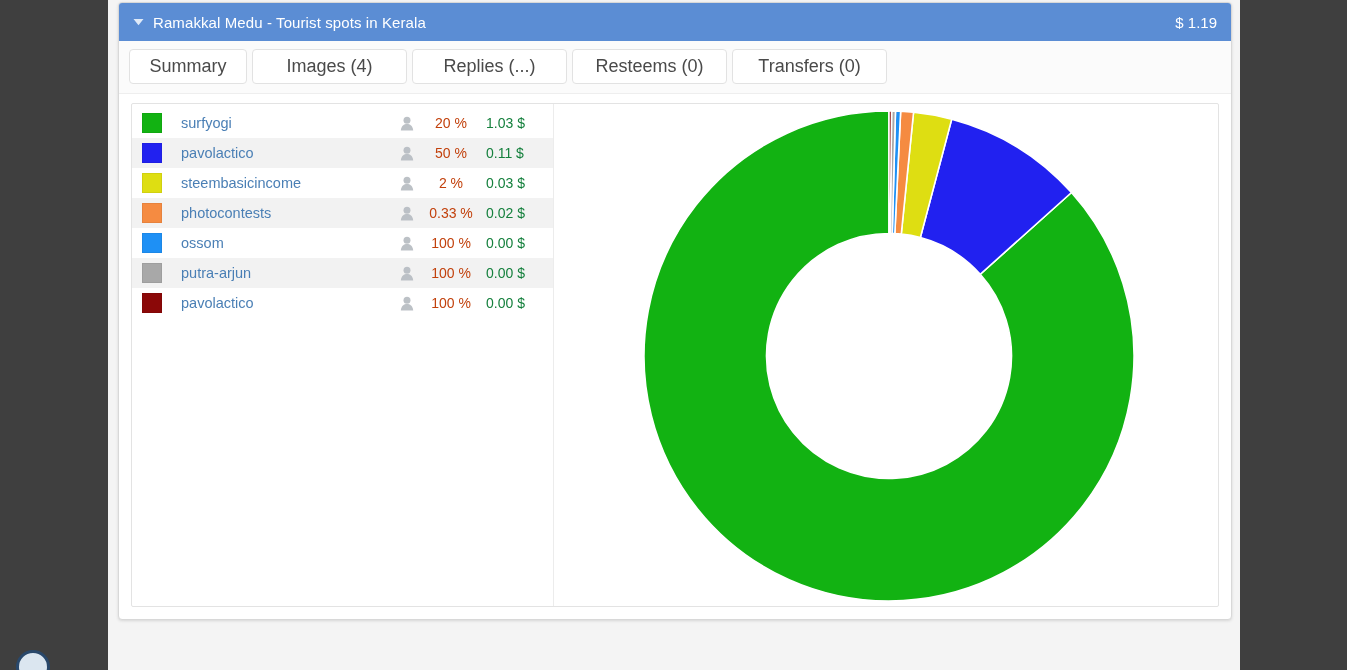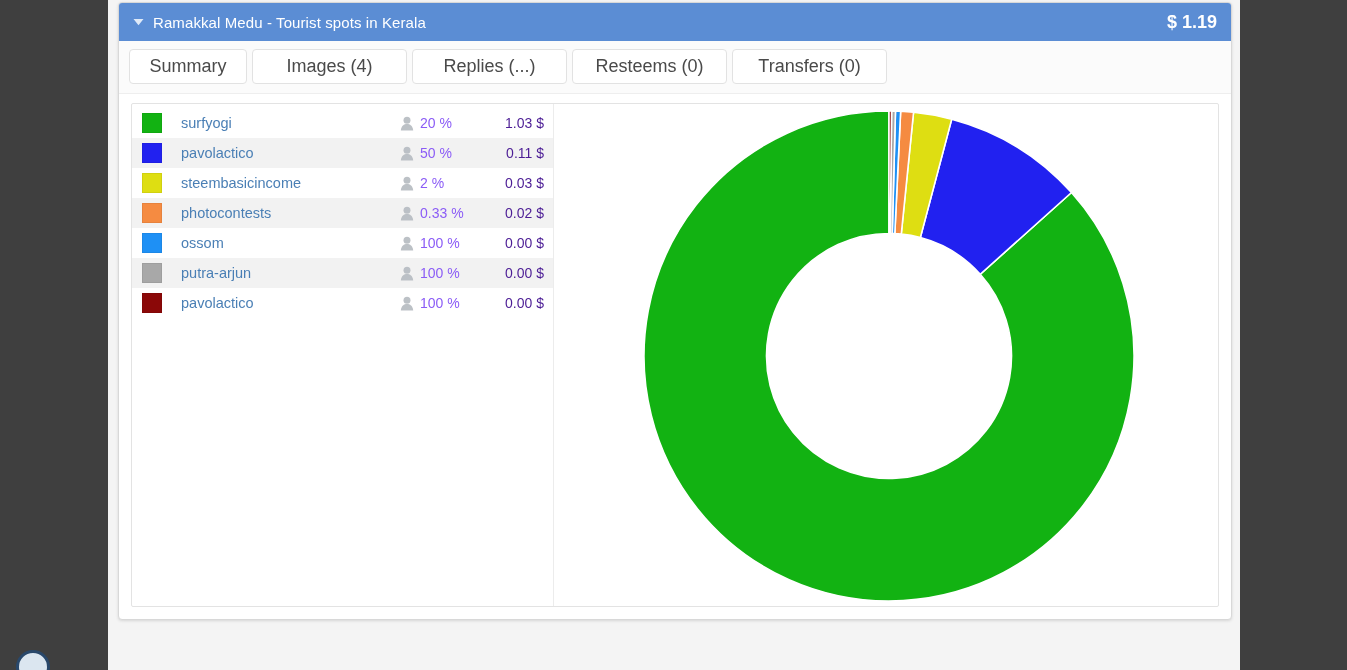--- a/index.html
+++ b/index.html
@@ -61,24 +61,23 @@
   }
   .collapse-caret svg { display: block; }
   .card-title {
     font-size: 15px;
     color: #ffffff;
     letter-spacing: 0.1px;
     white-space: nowrap;
   }
   .card-amount {
     margin-left: auto;
-    font-size: 18px;
+    font-size: 15px;
     color: #ffffff;
     white-space: nowrap;
-    font-weight: bold;
   }
 
   
   .tab-strip {
     display: flex;
     gap: 5px;
     padding: 8px 10px 9px 10px;
     background: #fbfbfb;
     border-bottom: 1px solid #eeeeee;
   }
@@ -146,31 +145,31 @@
     flex: 1 1 auto;
   }
   .user-icon {
     flex: 0 0 26px;
     display: flex; align-items: center; justify-content: center;
     opacity: 0.95;
   }
   .user-icon svg { display: block; }
   .voter-pct {
     flex: 0 0 66px;
+    text-align: center;
+    font-size: 14px;
+    color: #c2410c;
+    padding-right: 4px;
+    white-space: nowrap;
+  }
+  .voter-amt {
+    flex: 0 0 64px;
     text-align: left;
     font-size: 14px;
-    color: #8b5cf6;
-    padding-right: 4px;
-    white-space: nowrap;
-  }
-  .voter-amt {
-    flex: 0 0 64px;
-    text-align: right;
-    font-size: 14px;
-    color: #4c1d95;
+    color: #15803d;
     padding-right: 6px;
     white-space: nowrap;
   }
 
   
   .chart-area {
     flex: 1 1 auto;
     position: relative;
     display: flex;
     align-items: center;

